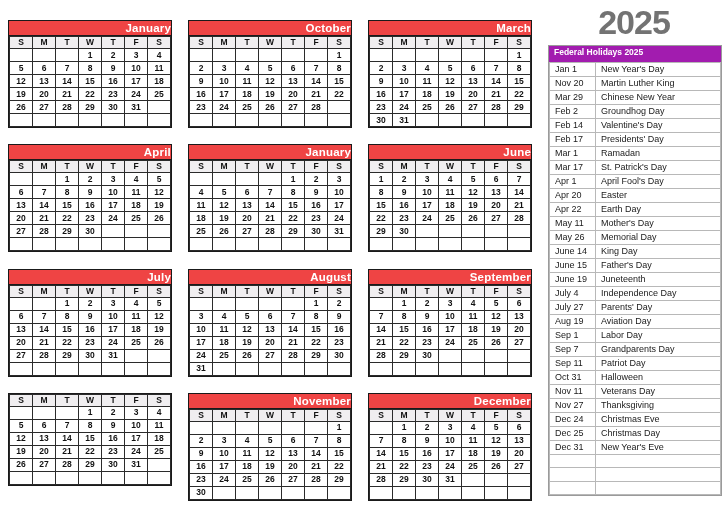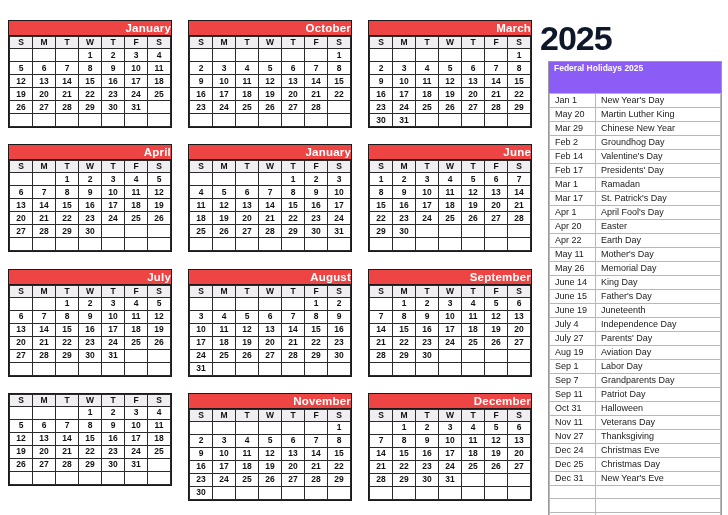--- a/index.html
+++ b/index.html
@@ -73,38 +73,39 @@
   td.we { background: #F7DFDF; }
   td.hol { color: #E8151B; }
 
   
   #side {
     position: absolute;
     left: 540px; top: 0;
     width: 188px; height: 515px;
   }
   #year {
-    color: #0f172a;
+    text-align: center;
+    color: #737373;
     font-weight: bold;
     font-size: 34px;
     line-height: 40px;
-    padding-top: 18px;
+    padding-top: 2px;
     letter-spacing: -1px;
   }
   #hol-box {
     margin: 3px 6px 0 8px;
     border: 1px solid #9a9a9a;
   }
   #hol-head {
-    background: #8b5cf6;
+    background: #a21caf;
     color: #ffffff;
     font-weight: bold;
     font-size: 8.5px;
     line-height: 13px;
-    height: 31px;
+    height: 16px;
     padding-left: 5px;
   }
   table.hol {
     border-collapse: collapse;
     width: 100%;
     table-layout: fixed;
   }
   table.hol td {
     border: 1px solid #b8b8b8;
     height: 13.3px;
@@ -1017,21 +1018,21 @@
 
     <div id="hol-box">
       <div id="hol-head">Federal Holidays 2025</div>
       <table class="hol">
         <tbody id="hol-body">
             <tr>
               <td class="hdate">Jan 1</td>
               <td>New Year's Day</td>
             </tr>
             <tr>
-              <td class="hdate">May 20</td>
+              <td class="hdate">Nov 20</td>
               <td>Martin Luther King</td>
             </tr>
             <tr>
               <td class="hdate">Mar 29</td>
               <td>Chinese New Year</td>
             </tr>
             <tr>
               <td class="hdate">Feb 2</td>
               <td>Groundhog Day</td>
             </tr>

